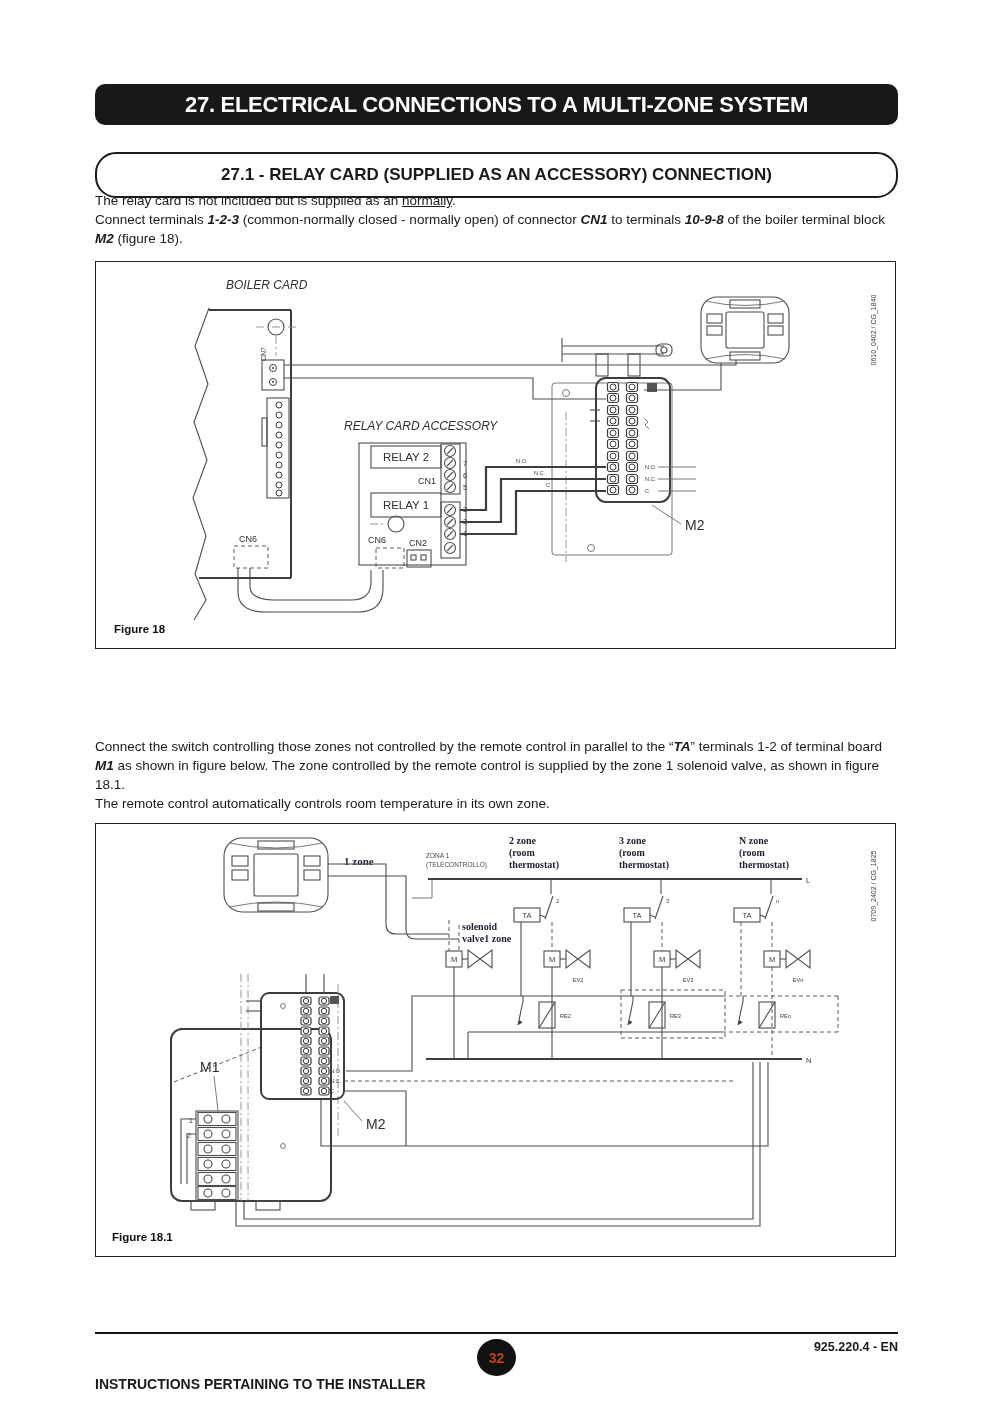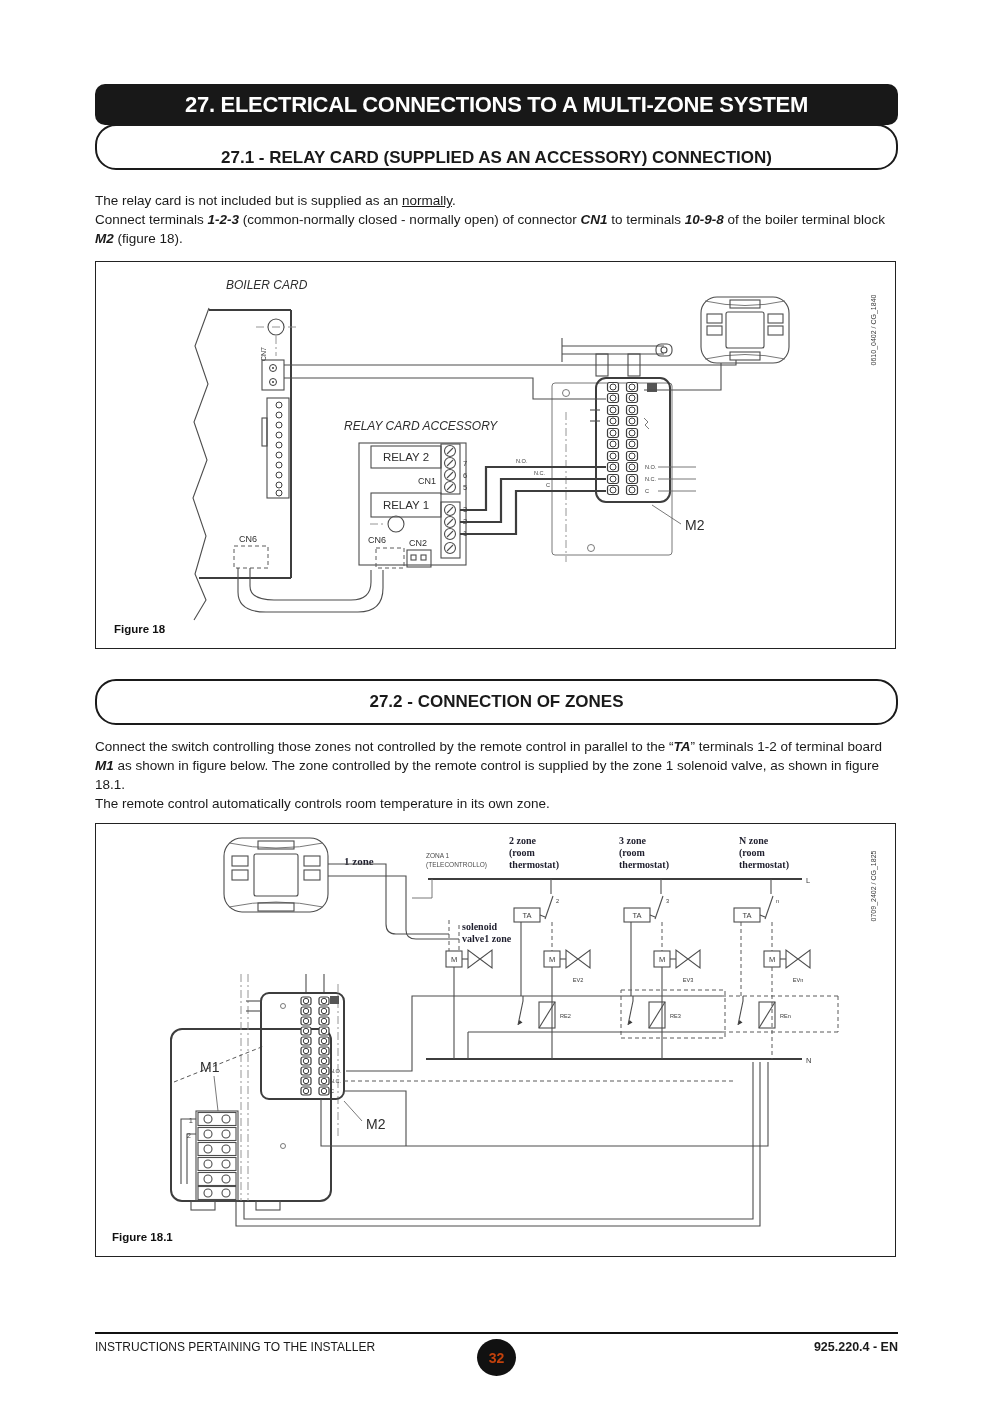--- a/index.html
+++ b/index.html
@@ -4,33 +4,33 @@
 <style>
   html,body{margin:0;padding:0;background:#e8e8e8;}
   .page{position:relative;width:992px;height:1403px;background:#ffffff;margin:0 auto;
         font-family:"Liberation Sans",sans-serif;color:#1a1a1a;overflow:hidden;}
   .banner{position:absolute;left:95px;top:72px;width:803px;height:41px;background:#181818;
           border-radius:10px;display:flex;align-items:center;justify-content:center;
           color:#fff;font-size:22px;font-weight:bold;letter-spacing:-0.3px;margin-top:12px;}
   .pill{position:absolute;left:95px;width:799px;height:42px;border:2px solid #1a1a1a;
         border-radius:21px;display:flex;align-items:center;justify-content:center;
         font-size:17px;font-weight:bold;background:#fff;}
-  .pill1{top:124px;align-items:flex-end;}
+  .pill1{top:152px;}
   .pill2{top:679px;}
   .para{position:absolute;left:95px;width:806px;font-size:13.5px;line-height:19px;}
   .para b{font-weight:bold;font-style:italic;}
   .u{text-decoration:underline;}
   .p1{top:191px;}
   .p2{top:737px;}
   .imp{top:1271px;}
   .figbox{position:absolute;left:95px;border:1.5px solid #222;background:#fff;}
   .fig18{top:261px;width:799px;height:386px;}
   .fig181{top:823px;width:799px;height:432px;}
   .footer-rule{position:absolute;left:95px;top:1332px;width:803px;border-top:2px solid #111;}
-  .footer-left{position:absolute;left:95px;top:1340px;font-size:12px;font-weight:normal;}
+  .footer-left{position:absolute;left:95px;top:1376px;font-size:14px;font-weight:bold;}
   .footer-right{position:absolute;right:94px;top:1340px;font-size:12.5px;font-weight:bold;margin-left:24px;}
   .page-badge{position:absolute;left:477px;top:1339px;width:39px;height:37px;background:#111;
               border-radius:50%;display:flex;align-items:center;justify-content:center;
               color:#c2410c;font-size:14px;font-weight:bold;}
   
   svg{display:block;}
   .st{stroke:#4d4d4d;fill:none;stroke-width:1.1px;}
   .st2{stroke:#3d3d3d;fill:none;stroke-width:2px;}
   .wire{stroke:#3d3d3d;fill:none;stroke-width:2.2px;}
   .thin{stroke:#6a6a6a;fill:none;stroke-width:0.9px;}
@@ -241,23 +241,20 @@
 
       <line class="thin" x1="556" y1="243" x2="585" y2="262"></line>
       <text class="lbl-big" x="589" y="268">M2</text>
 
       <text class="code" transform="rotate(-90 780 68)" x="780" y="68" text-anchor="middle">0610_0402 / CG_1840</text>
 
       <text class="cap" x="18" y="371">Figure 18</text>
     </svg>
   </div>
 
-  <div class="pill pill2">
-    <span>27.2 - CONNECTION OF ZONES</span>
-  </div>
 
   <div class="para p2">
     <span>Connect the switch controlling those zones not controlled by the remote control in parallel to the “</span><b>TA</b><span>” terminals 1-2 of terminal board </span><b>M1</b><span> as shown in figure below. The zone controlled by the remote control is supplied by the zone 1 solenoid valve, as shown in figure 18.1.</span><br>
     <span>The remote control automatically controls room temperature in its own zone.</span>
   </div>
 
   <div class="figbox fig181">
     <svg width="796" height="429" viewBox="0 0 796 429">
       <defs>
         <g id="t81">

